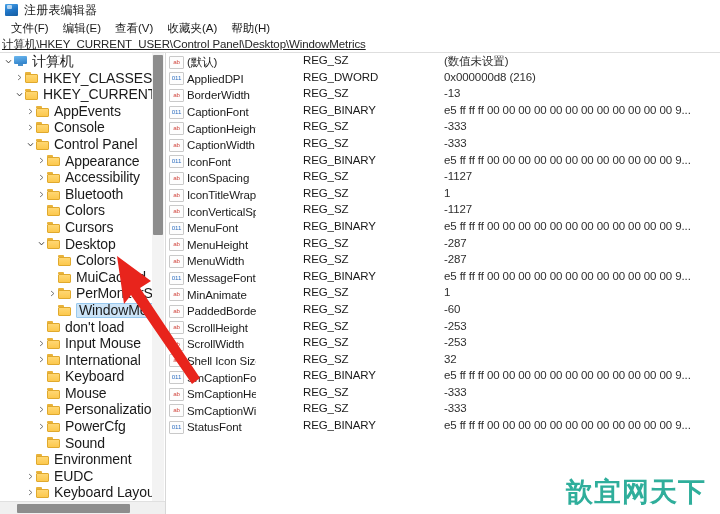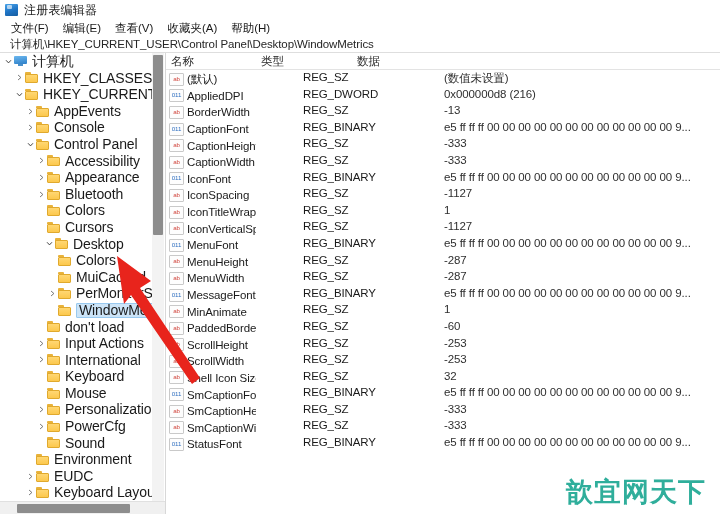--- a/index.html
+++ b/index.html
@@ -80,25 +80,26 @@
     white-space: nowrap;
     line-height: 16px;
     cursor: default;
   }
 
   
   .addressbar {
     height: 16px;
     display: flex;
     align-items: center;
-    padding-left: 10px;
+    padding-left: 2px;
     border-bottom: 1px solid #dedede;
     background: #ffffff;
     flex: 0 0 auto;
     overflow: hidden;
+    text-decoration: underline;
   }
   .address-text {
     font-size: 11.5px;
     color: #262626;
     white-space: nowrap;
     letter-spacing: -.1px;
   }
 
   
   .content {
@@ -433,63 +434,63 @@
           <div class="tree-row" style="padding-left: 36px;">
             <span class="expander">
               <svg width="7" height="7" viewBox="0 0 8 8">
                 <path d="M2.4 1.2 L5.6 4 L2.4 6.8" fill="none" stroke="#6d6d6d" stroke-width="1.1"></path>
               </svg>
             </span>
             <span class="folder">
               <span class="tab"></span>
               <span class="front"></span>
             </span>
+            <span class="tree-label">Appearance</span>
+          </div>
+          <div class="tree-row" style="padding-left: 36px;">
+            <span class="expander">
+              <svg width="7" height="7" viewBox="0 0 8 8">
+                <path d="M2.4 1.2 L5.6 4 L2.4 6.8" fill="none" stroke="#6d6d6d" stroke-width="1.1"></path>
+              </svg>
+            </span>
+            <span class="folder">
+              <span class="tab"></span>
+              <span class="front"></span>
+            </span>
             <span class="tree-label">Accessibility</span>
           </div>
           <div class="tree-row" style="padding-left: 36px;">
             <span class="expander">
               <svg width="7" height="7" viewBox="0 0 8 8">
                 <path d="M2.4 1.2 L5.6 4 L2.4 6.8" fill="none" stroke="#6d6d6d" stroke-width="1.1"></path>
               </svg>
             </span>
             <span class="folder">
               <span class="tab"></span>
               <span class="front"></span>
             </span>
-            <span class="tree-label">Appearance</span>
-          </div>
-          <div class="tree-row" style="padding-left: 36px;">
-            <span class="expander">
-              <svg width="7" height="7" viewBox="0 0 8 8">
-                <path d="M2.4 1.2 L5.6 4 L2.4 6.8" fill="none" stroke="#6d6d6d" stroke-width="1.1"></path>
-              </svg>
-            </span>
-            <span class="folder">
-              <span class="tab"></span>
-              <span class="front"></span>
-            </span>
             <span class="tree-label">Bluetooth</span>
           </div>
           <div class="tree-row" style="padding-left: 36px;">
             <span class="expander"></span>
             <span class="folder">
               <span class="tab"></span>
               <span class="front"></span>
             </span>
             <span class="tree-label">Colors</span>
           </div>
           <div class="tree-row" style="padding-left: 36px;">
             <span class="expander"></span>
             <span class="folder">
               <span class="tab"></span>
               <span class="front"></span>
             </span>
             <span class="tree-label">Cursors</span>
           </div>
-          <div class="tree-row" style="padding-left: 36px; margin-left: 8px;">
+          <div class="tree-row" style="padding-left: 36px;">
             <span class="expander">
               <svg width="7" height="7" viewBox="0 0 8 8">
                 <path d="M1.2 2.6 L4 5.6 L6.8 2.6" fill="none" stroke="#3a3a3a" stroke-width="1.1"></path>
               </svg>
             </span>
             <span class="folder">
               <span class="tab"></span>
               <span class="front"></span>
             </span>
             <span class="tree-label">Desktop</span>
@@ -541,21 +542,21 @@
           <div class="tree-row" style="padding-left: 36px;">
             <span class="expander">
               <svg width="7" height="7" viewBox="0 0 8 8">
                 <path d="M2.4 1.2 L5.6 4 L2.4 6.8" fill="none" stroke="#6d6d6d" stroke-width="1.1"></path>
               </svg>
             </span>
             <span class="folder">
               <span class="tab"></span>
               <span class="front"></span>
             </span>
-            <span class="tree-label">Input Actions</span>
+            <span class="tree-label">Input Mouse</span>
           </div>
           <div class="tree-row" style="padding-left: 36px;">
             <span class="expander">
               <svg width="7" height="7" viewBox="0 0 8 8">
                 <path d="M2.4 1.2 L5.6 4 L2.4 6.8" fill="none" stroke="#6d6d6d" stroke-width="1.1"></path>
               </svg>
             </span>
             <span class="folder">
               <span class="tab"></span>
               <span class="front"></span>
@@ -642,25 +643,20 @@
             </span>
             <span class="tree-label">Keyboard Layout</span>
           </div>
         </div>
       <div class="tree-vscroll">
         <div class="tree-vthumb"></div>
       </div>
     </div>
 
     <div class="list-pane">
-      <div class="list-header">
-        <div class="col-head col-name">名称</div>
-        <div class="col-head col-type">类型</div>
-        <div class="col-head col-data">数据</div>
-      </div>
       <div class="list-rows" id="listrows">
           <div class="list-row">
             <div class="cell cell-name">
               <span class="vtype-icon str">
                 <span class="vtype-label">ab</span>
               </span>
               <span>(默认)</span>
             </div>
             <div class="cell cell-type">REG_SZ</div>
             <div class="cell cell-data">(数值未设置)</div>

